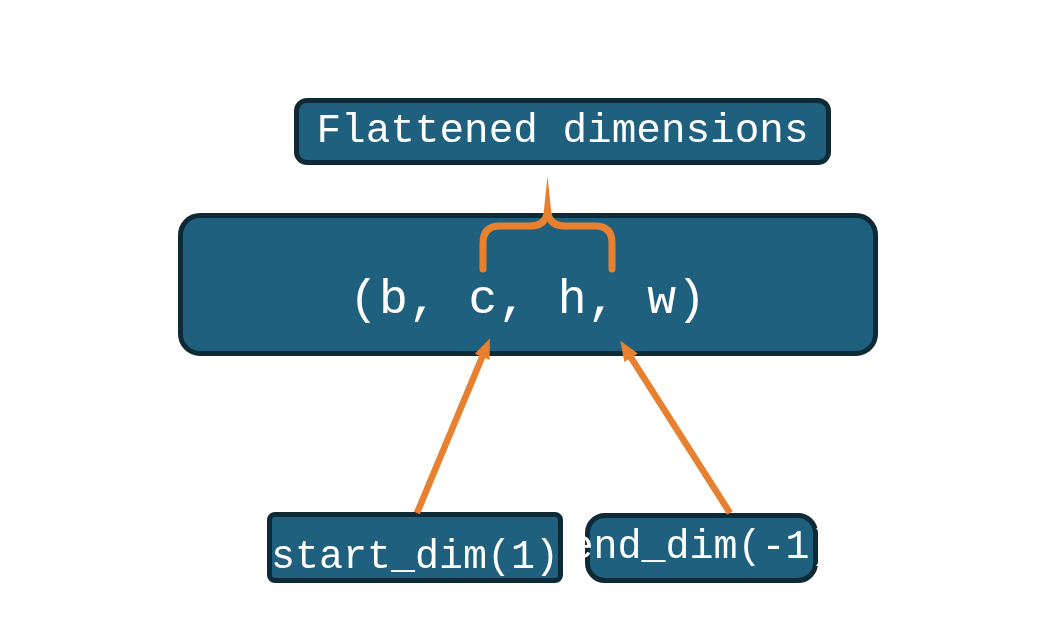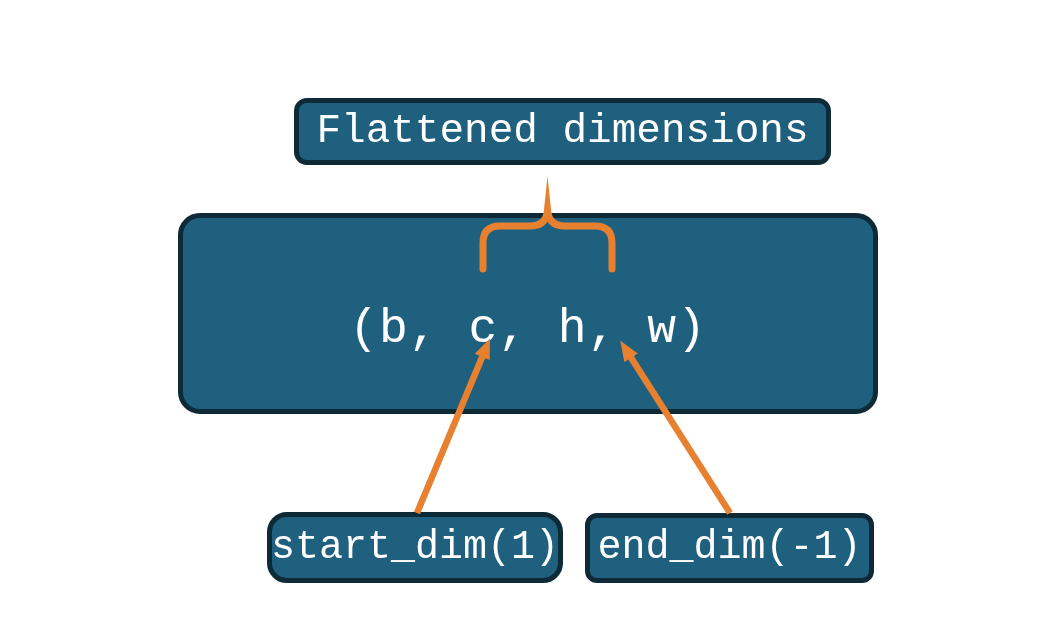--- a/index.html
+++ b/index.html
@@ -34,40 +34,41 @@
     top: 98px;
     width: 537px;
     height: 67px;
     border-radius: 13px;
     font-size: 41px;
   }
   .tensor-box {
     left: 178px;
     top: 213px;
     width: 700px;
-    height: 201px;
+    height: 143px;
     border-radius: 22px;
     font-size: 48px;
     letter-spacing: 1px;
     padding-top: 31px;
   }
   .start-dim-box {
     left: 267px;
     top: 512px;
     width: 296px;
     height: 71px;
-    border-radius: 20px;
+    border-radius: 8px;
     font-size: 40px;
+    align-items: flex-end;
   }
   .end-dim-box {
     left: 585px;
     top: 513px;
-    width: 289px;
+    width: 233px;
     height: 70px;
-    border-radius: 12px;
+    border-radius: 20px;
     font-size: 40px;
   }
   .overlay {
     position: absolute;
     left: 0;
     top: 0;
     width: 1038px;
     height: 632px;
     z-index: 5;
     pointer-events: none;

